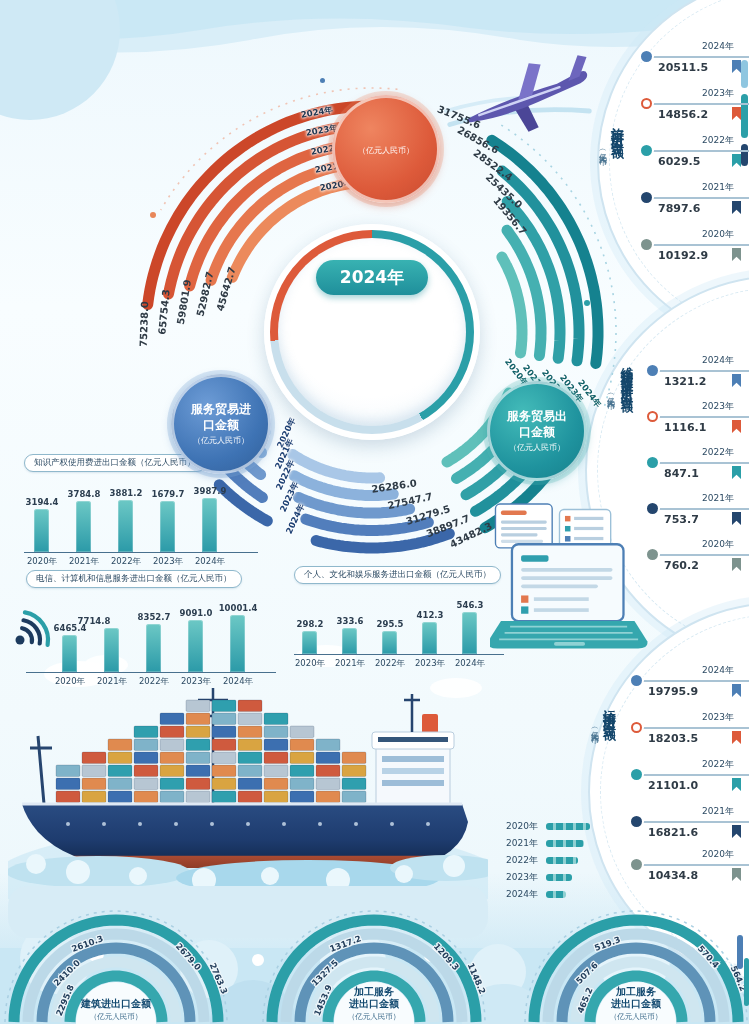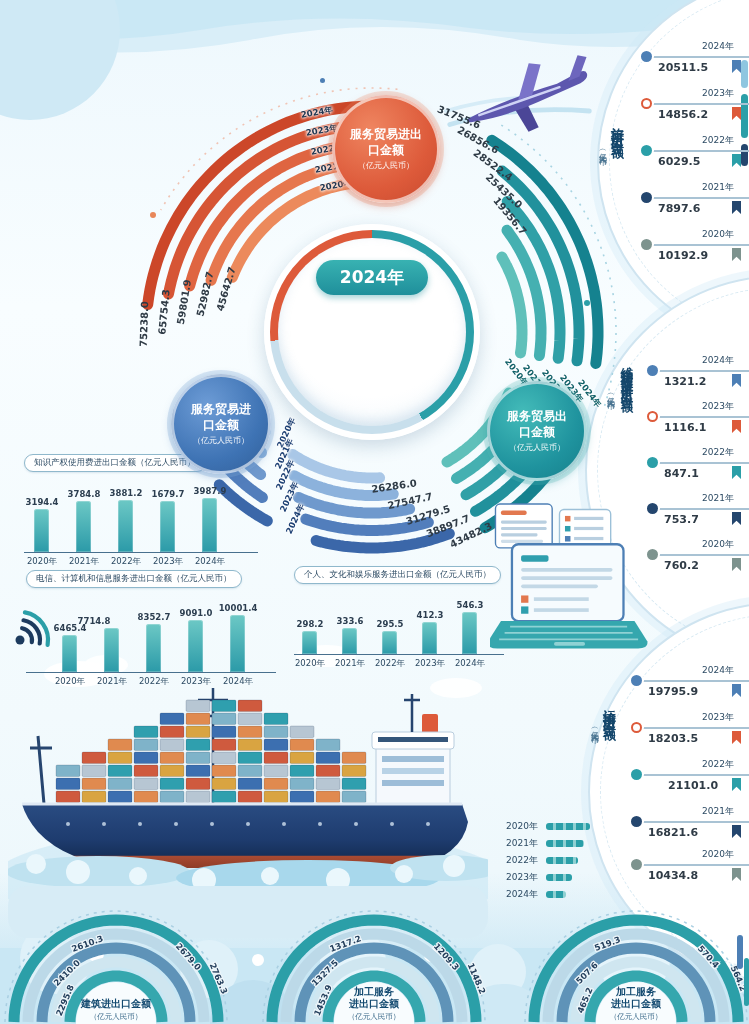--- a/index.html
+++ b/index.html
@@ -293,21 +293,20 @@
       <path d="M316.1,540.6L318.8,541.4L321.6,542.0L324.3,542.7L327.1,543.3L329.9,543.8L332.6,544.4L335.4,544.9L338.2,545.3L341.0,545.8L343.8,546.2L346.6,546.5L349.4,546.8L352.2,547.1L355.1,547.3L357.9,547.5L360.7,547.7L363.5,547.8L366.3,547.9L369.2,548.0L372.0,548.0L374.8,548.0L377.7,547.9L380.5,547.8L383.3,547.7L386.1,547.5L388.9,547.3L391.8,547.1L394.6,546.8L397.4,546.5L400.2,546.2L403.0,545.8L405.8,545.3L408.6,544.9L411.4,544.4L414.1,543.8L416.9,543.3L419.7,542.7L422.4,542.0L425.2,541.4L427.9,540.6L430.6,539.9L433.3,539.1L436.1,538.3L438.7,537.4L441.4,536.5L444.1,535.6L446.8,534.6L449.4,533.7" fill="none" stroke="#3b67a9" stroke-width="11" stroke-linecap="round"></path>
     </svg>
 
   <div id="center-ring" class="abs">
     <div id="center-inner">
       <div id="year-pill">2024年</div>
     </div>
   </div>
 
   <div id="badge-total" class="badge">
-    <div class="bt">服务贸易进出口金额</div>
       <div class="bu">（亿元人民币）</div>
   </div>
   <div id="badge-export" class="badge">
     <div class="bt">服务贸易出口金额</div>
       <div class="bu">（亿元人民币）</div>
   </div>
   <div id="badge-import" class="badge">
     <div class="bt">服务贸易进口金额</div>
       <div class="bu">（亿元人民币）</div>
   </div>
@@ -592,21 +591,21 @@
       <div class="tl-val" style="left: 648px; top: 685px;">19795.9</div>
       <div class="tl-year" style="left: 702px; top: 664px;">2024年</div>
       <div class="tl-flag" style="left: 732px; top: 684px; background: rgb(77, 127, 181);"></div>
       <div class="tl-line" style="left: 636px; top: 727px; width: 113px;"></div>
       <div class="tl-dot" style="left: 631px; top: 722px; background: rgb(255, 255, 255); border: 2.5px solid rgb(221, 90, 58);"></div>
       <div class="tl-val" style="left: 648px; top: 732px;">18203.5</div>
       <div class="tl-year" style="left: 702px; top: 711px;">2023年</div>
       <div class="tl-flag" style="left: 732px; top: 731px; background: rgb(221, 90, 58);"></div>
       <div class="tl-line" style="left: 636px; top: 774px; width: 113px;"></div>
       <div class="tl-dot" style="left: 631px; top: 769px; background: rgb(43, 159, 168);"></div>
-      <div class="tl-val" style="left: 648px; top: 779px; margin-left: 20px;">21101.0</div>
+      <div class="tl-val" style="left: 648px; top: 779px;">21101.0</div>
       <div class="tl-year" style="left: 702px; top: 758px;">2022年</div>
       <div class="tl-flag" style="left: 732px; top: 778px; background: rgb(43, 159, 168);"></div>
       <div class="tl-line" style="left: 636px; top: 821px; width: 113px;"></div>
       <div class="tl-dot" style="left: 631px; top: 816px; background: rgb(36, 70, 110);"></div>
       <div class="tl-val" style="left: 648px; top: 826px;">16821.6</div>
       <div class="tl-year" style="left: 702px; top: 805px;">2021年</div>
       <div class="tl-flag" style="left: 732px; top: 825px; background: rgb(36, 70, 110);"></div>
       <div class="tl-line" style="left: 636px; top: 864px; width: 113px;"></div>
       <div class="tl-dot" style="left: 631px; top: 859px; background: rgb(125, 147, 142);"></div>
       <div class="tl-val" style="left: 648px; top: 869px;">10434.8</div>

